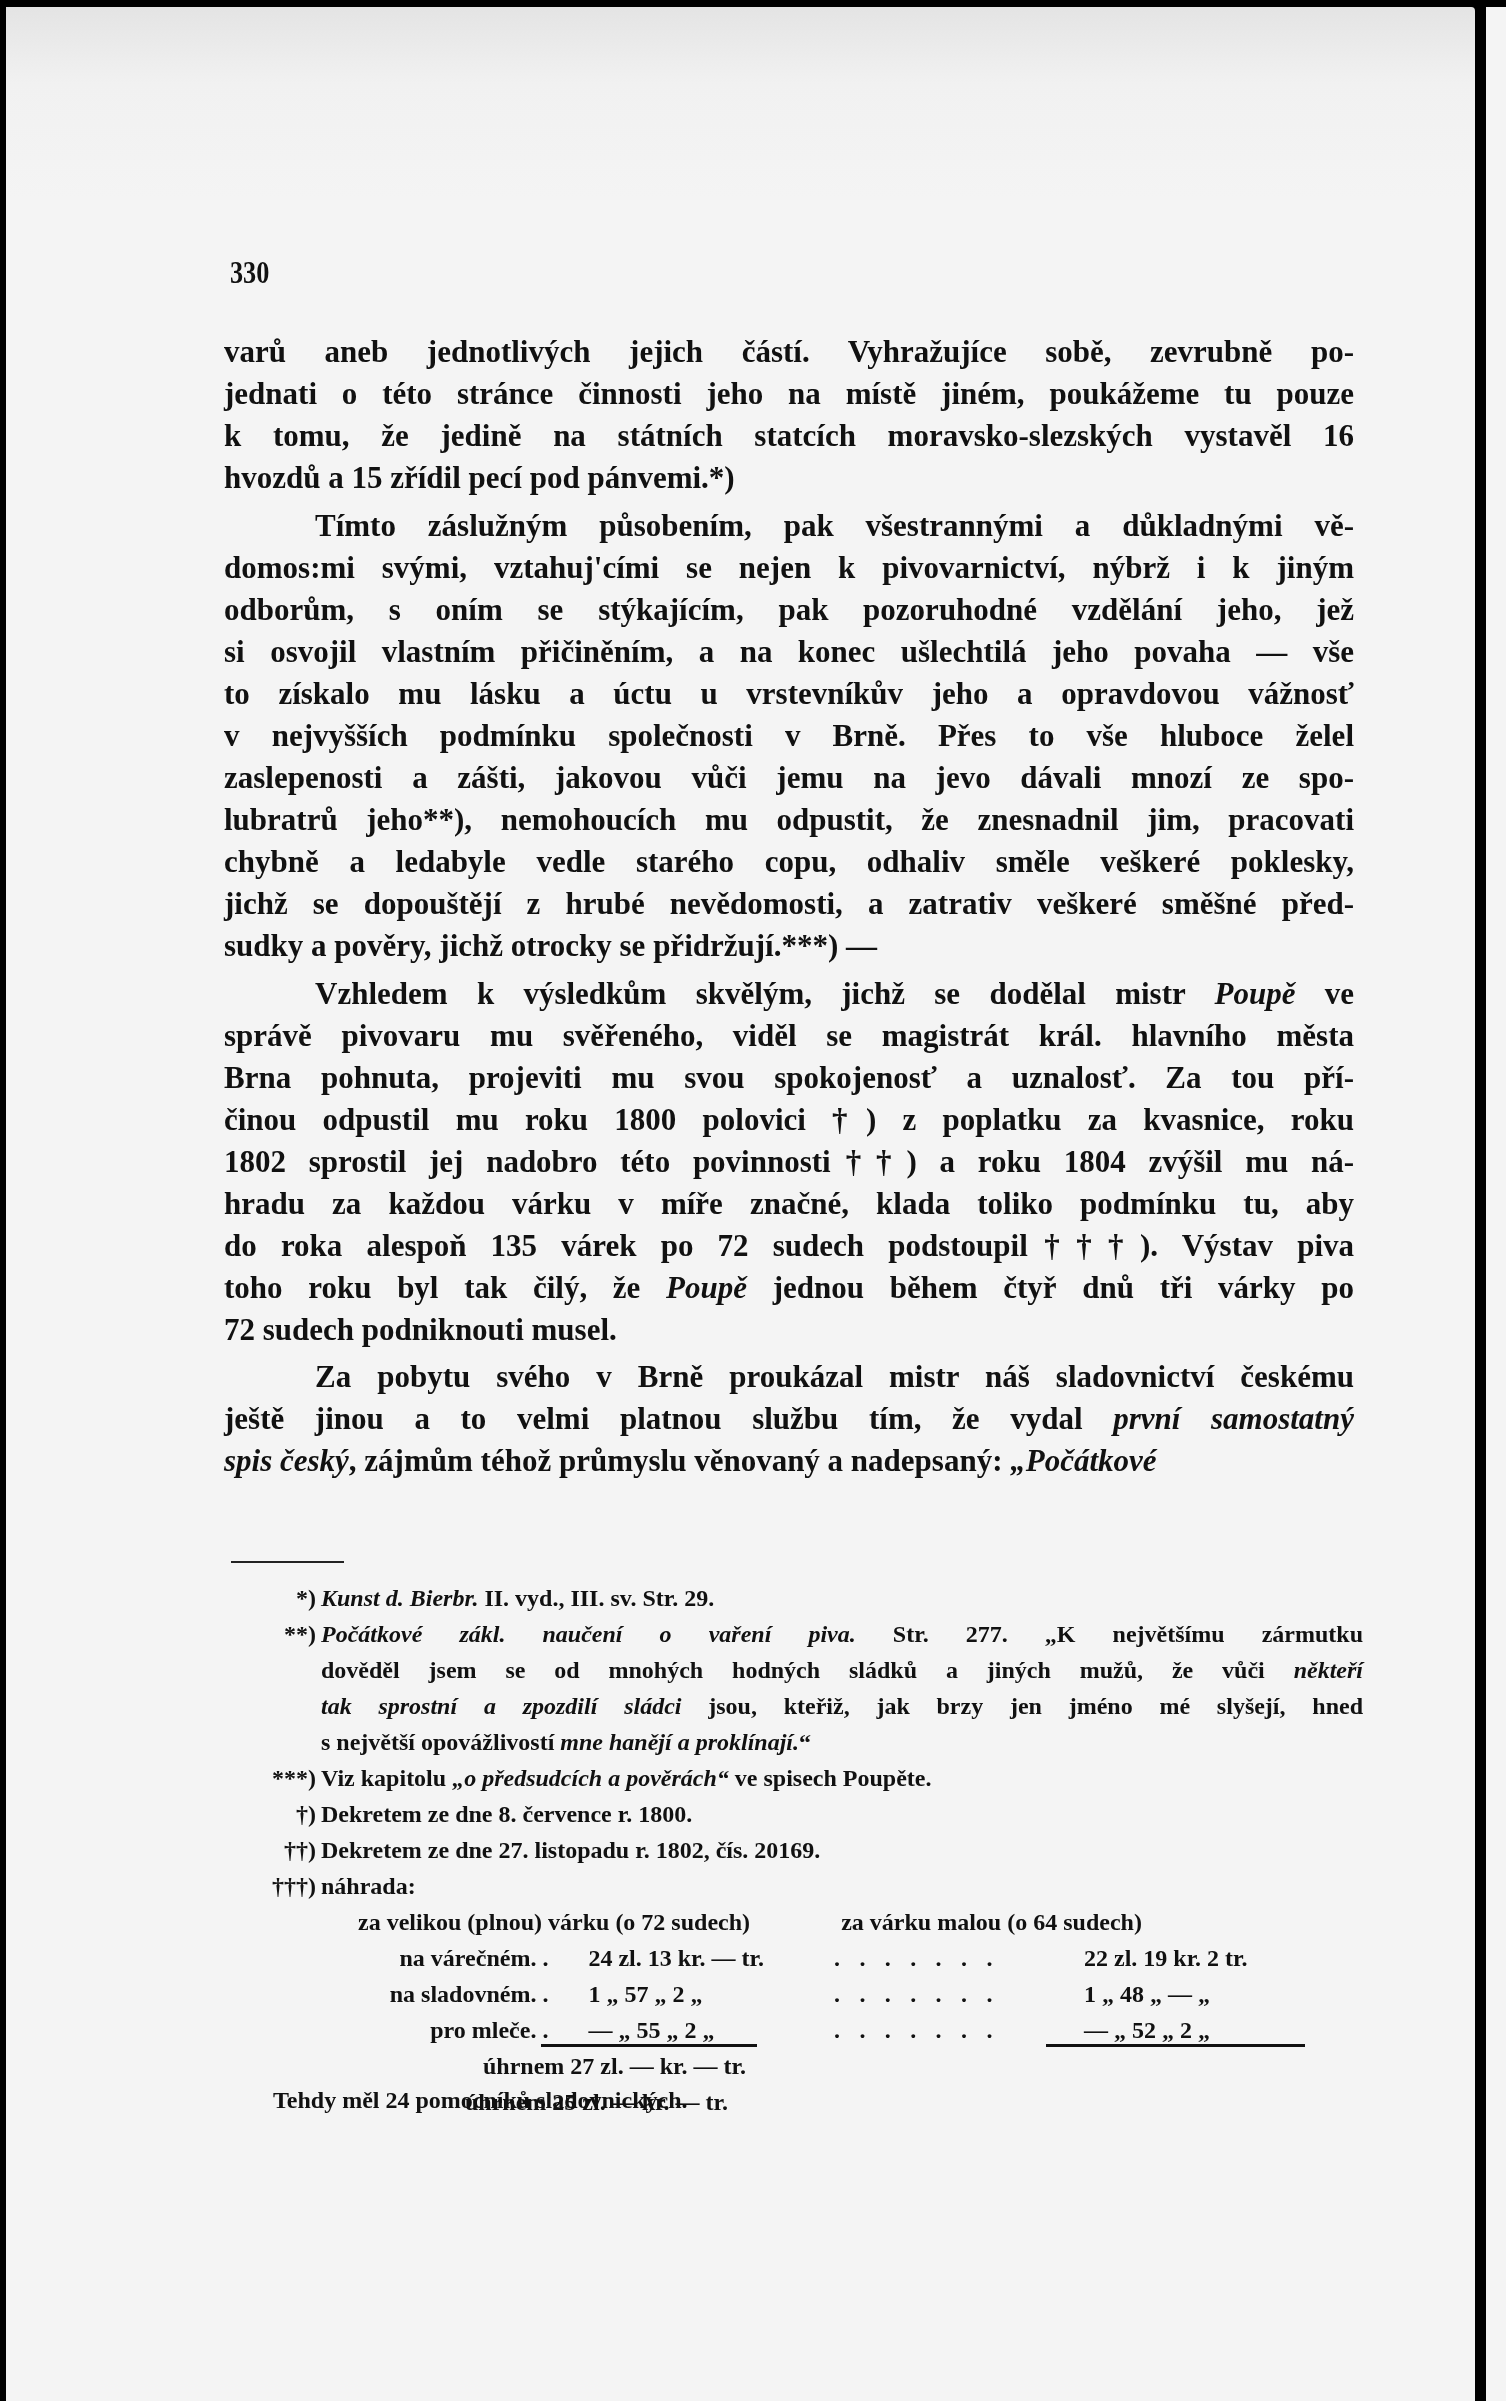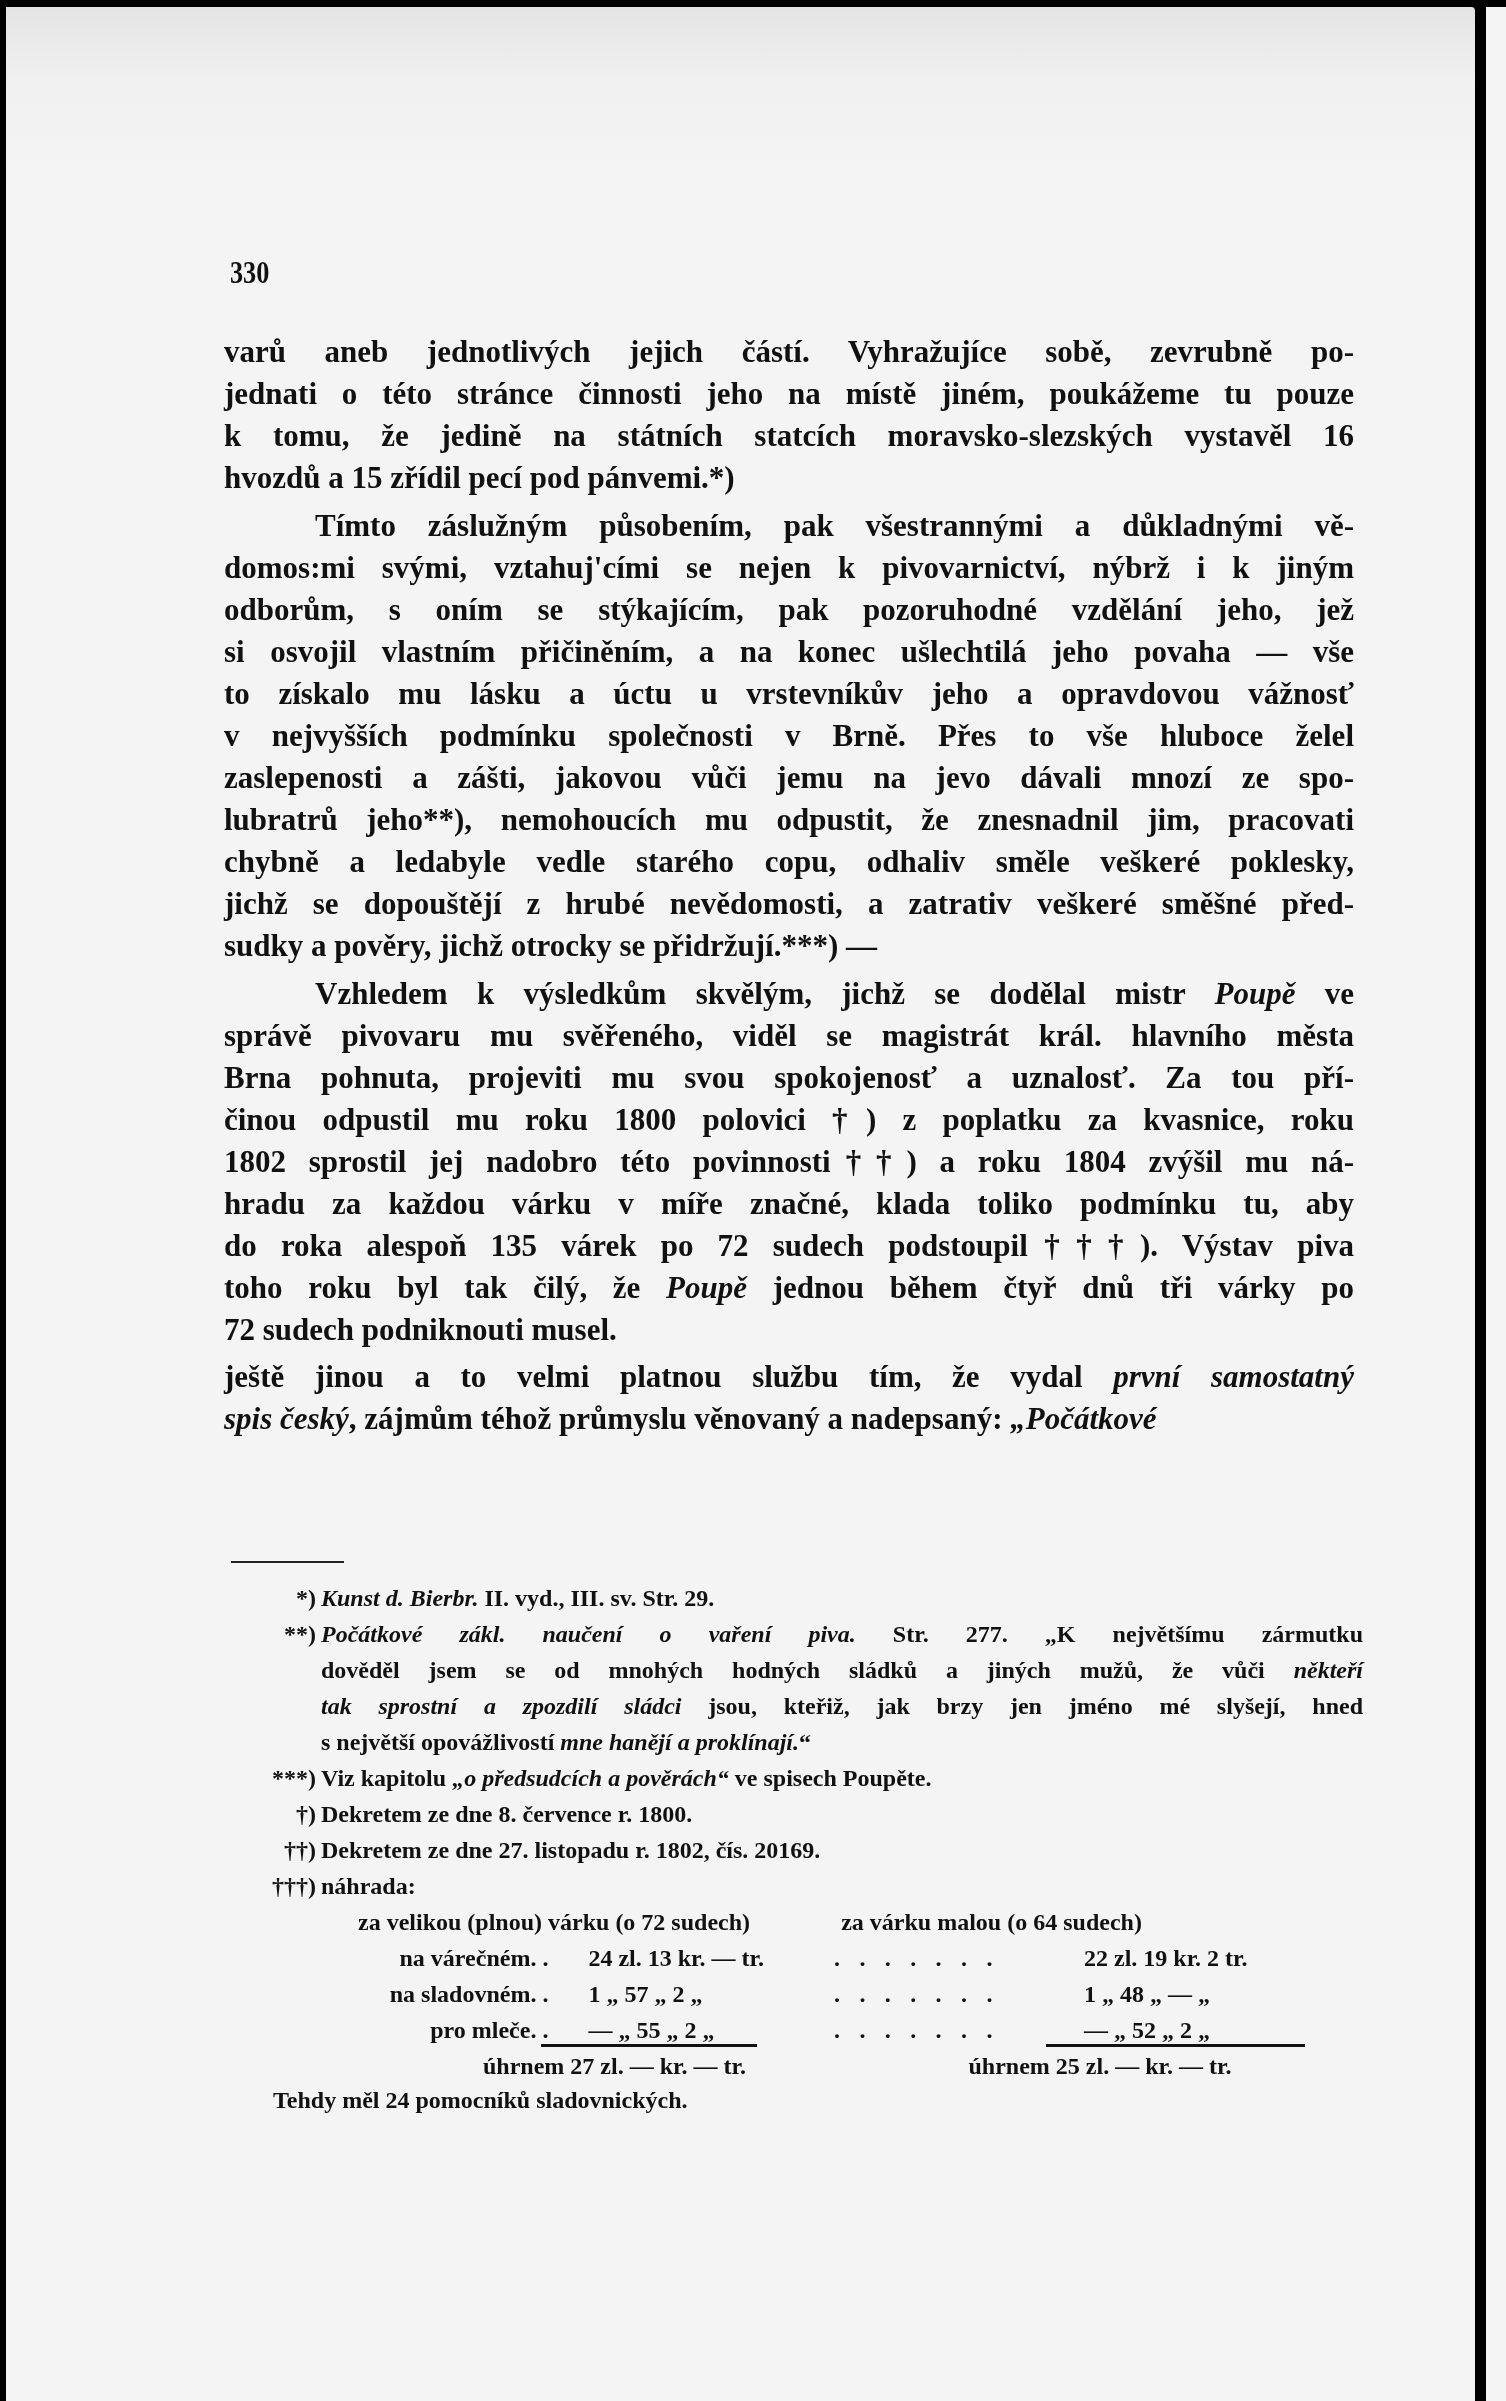--- a/index.html
+++ b/index.html
@@ -46,21 +46,21 @@
   }
   .note { position: relative; padding-left: 91px; }
   .note .mark { position: absolute; left: 0; width: 86px; text-align: right; }
   .note .nline { display:block; white-space: nowrap; }
   .note .nline.just { text-align: justify; text-align-last: justify; }
   .table-block { position: relative; margin-left: 91px; width: 989px; }
   .trow { display: flex; white-space: nowrap; height: 36px; }
   .trow .c1 { width: 495px; margin-left: 37px; }
   .trow .c2 { width: 495px; }
   .lbl { display:inline-block; width: 158px; padding-left: 14.4px; text-align: right; }
-  .sumrow { height: 34px; position: relative; }
+  .sumrow { height: 34px; position: relative; flex-direction: column; }
   .rule { position: absolute; height: 2.4px; background: #111; top: -3.8px; }
   .closing { padding-left: 43px; margin-top: 0; }
 </style>
 </head>
 <body>
 
 <div class="page">
 </div>
 <div class="right-strip">
     <div class="edge"></div>
@@ -96,20 +96,21 @@
       <span class="line"><span>Brna pohnuta, projeviti mu svou spokojenosť a uznalosť. Za tou pří-</span></span>
       <span class="line"><span>činou odpustil mu roku 1800 polovici †) z poplatku za kvasnice, roku</span></span>
       <span class="line"><span>1802 sprostil jej nadobro této povinnosti††) a roku 1804 zvýšil mu ná-</span></span>
       <span class="line"><span>hradu za každou várku v míře značné, klada toliko podmínku tu, aby</span></span>
       <span class="line"><span>do roka alespoň 135 várek po 72 sudech podstoupil†††). Výstav piva</span></span>
       <span class="line"><span>toho roku byl tak čilý, že </span><span class="it">Poupě</span><span> jednou během čtyř dnů tři várky po</span></span>
       <span class="line last"><span>72 sudech podniknouti musel.</span></span>
     </div>
     <div class="para-gap"></div>
     <div>
+      <span class="line indent"><span>Za pobytu svého v Brně proukázal mistr náš sladovnictví českému</span></span>
       <span class="line"><span>ještě jinou a to velmi platnou službu tím, že vydal </span><span class="it">první samostatný</span></span>
       <span class="line last"><span class="it">spis český</span><span>, zájmům téhož průmyslu věnovaný a nadepsaný: </span><span class="it">„Počátkové</span></span>
     </div>
   </div>
 
 <div class="sep"></div>
 
 <div class="notes" id="notes">
     <div class="note">
       <span class="mark">*)</span>

